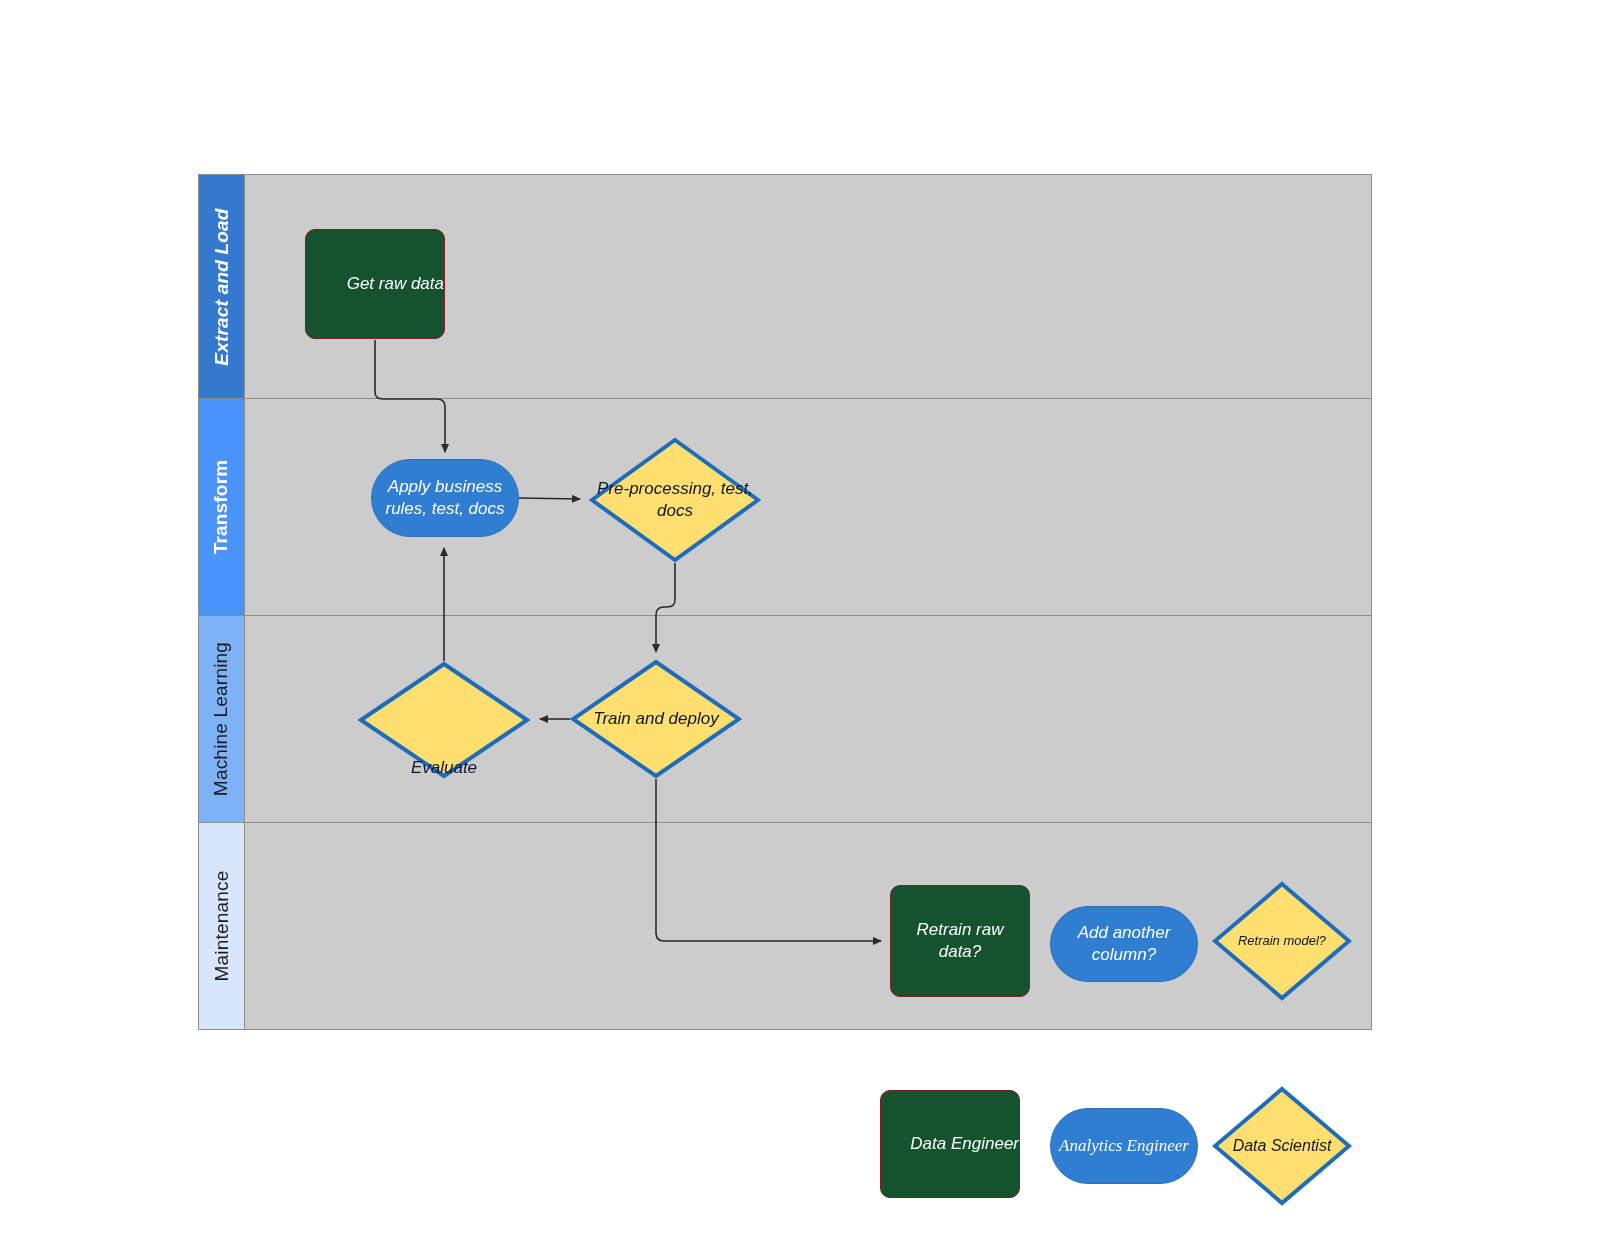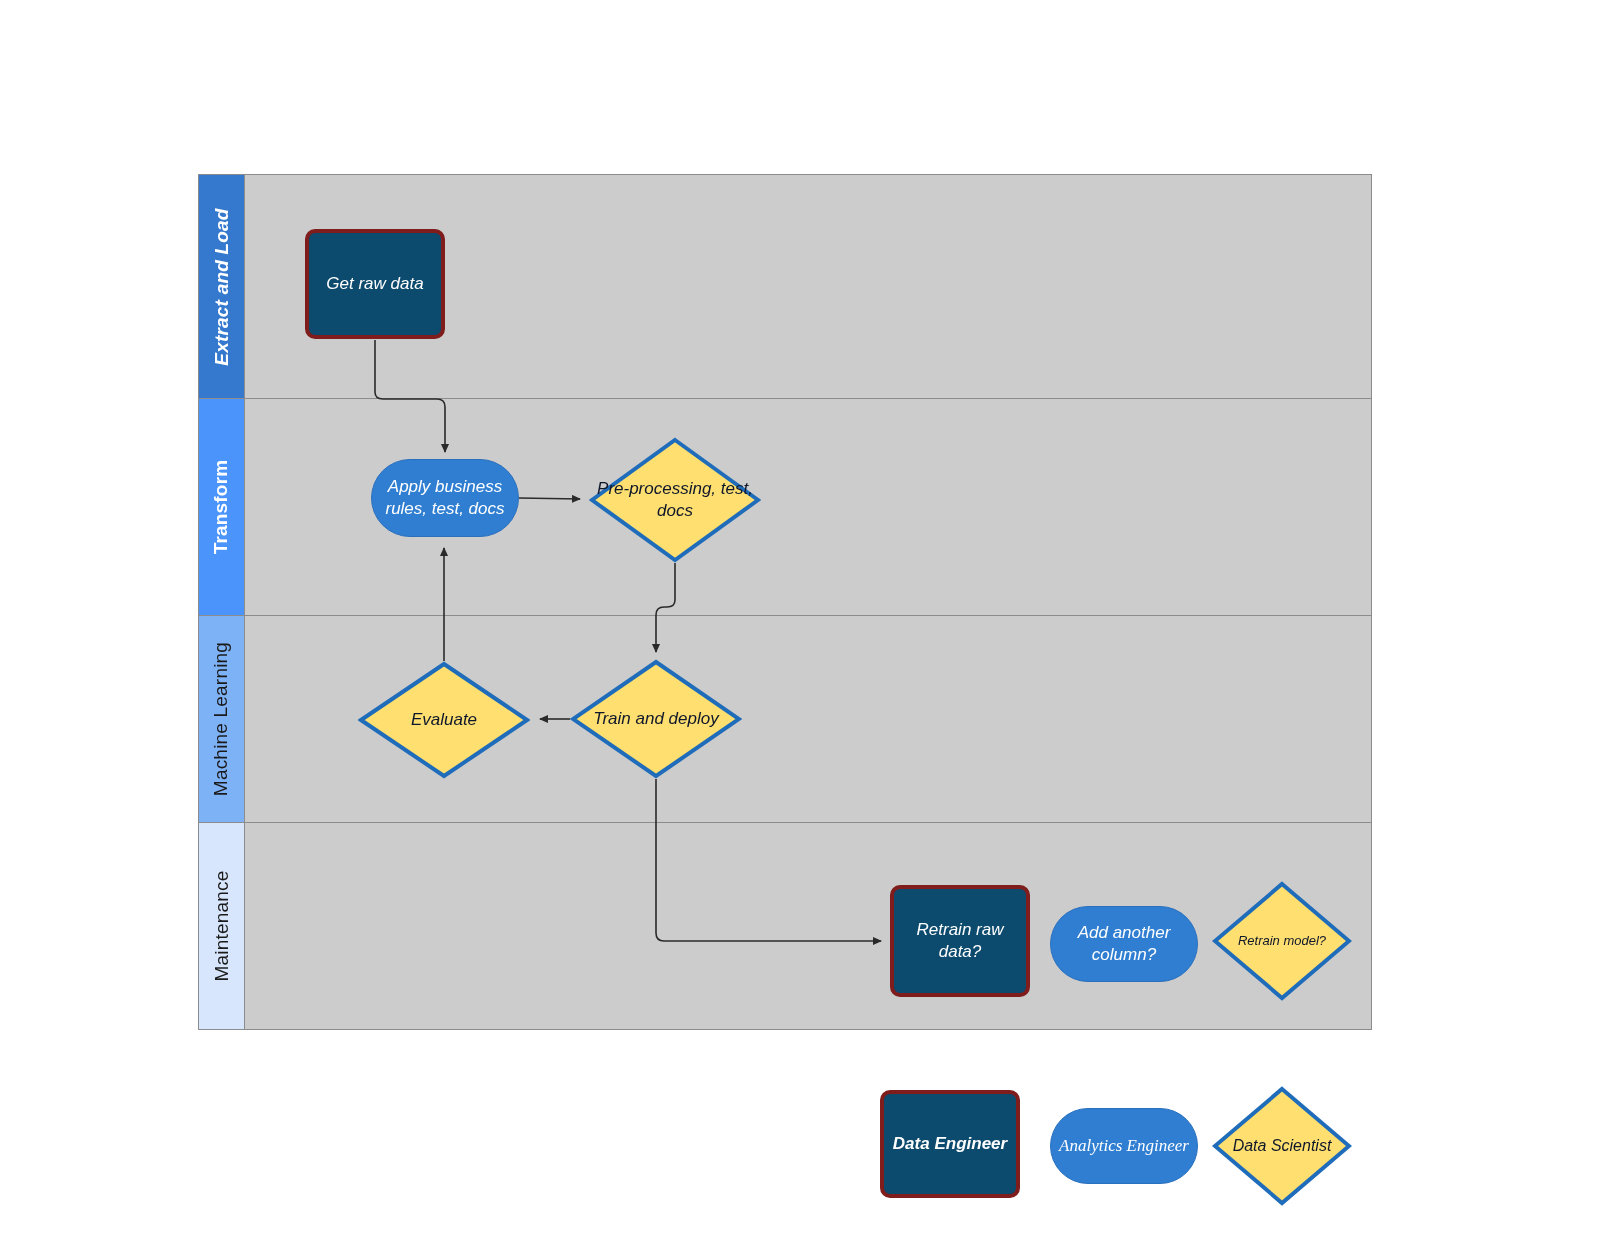--- a/index.html
+++ b/index.html
@@ -74,24 +74,25 @@
     justify-content: center;
     text-align: center;
     font-style: italic;
     font-size: 17px;
     line-height: 1.28;
     z-index: 6;
   }
 
   
   .shape-rect {
-    background: #0c4a6e;
-    border: 4px solid #7f1d1d;
+    background: #14532d;
+    border: 1px solid #7f1d1d;
     border-radius: 10px;
     color: #ffffff;
+    justify-content: flex-end;
   }
 
   
   .shape-stadium {
     background: #2f7ed1;
     border: 1px solid #2a70bd;
     border-radius: 999px;
     color: #ffffff;
   }
 
@@ -190,21 +191,21 @@
     <span style="padding:0 10px;">Apply business rules, test, docs</span>
   </div>
 
   <div class="node shape-diamond" style="left:589px; top:437px; width:172px; height:126px;">
     <svg class="dia-bg" viewBox="0 0 172 126" preserveAspectRatio="none">
       <polygon points="86,3 169,63 86,123 3,63" fill="#ffdf70" stroke="#1f6cba" stroke-width="4"></polygon>
     </svg>
     <span class="dia-label">Pre-processing, test, docs</span>
   </div>
 
-  <div class="node shape-diamond" style="left:358px; top:661px; width:172px; height:118px;">
+  <div class="node shape-diamond" style="left:358px; top:661px; width:172px; height:118px;align-items:flex-end;">
     <svg class="dia-bg" viewBox="0 0 172 118" preserveAspectRatio="none">
       <polygon points="86,3 169,59 86,115 3,59" fill="#ffdf70" stroke="#1f6cba" stroke-width="4"></polygon>
     </svg>
     <span class="dia-label">Evaluate</span>
   </div>
 
   <div class="node shape-diamond" style="left:570px; top:659px; width:172px; height:120px;">
     <svg class="dia-bg" viewBox="0 0 172 120" preserveAspectRatio="none">
       <polygon points="86,3 169,60 86,117 3,60" fill="#ffdf70" stroke="#1f6cba" stroke-width="4"></polygon>
     </svg>
@@ -221,21 +222,21 @@
 
   <div class="node shape-diamond" style="left:1212px; top:881px; width:140px; height:120px;">
     <svg class="dia-bg" viewBox="0 0 140 120" preserveAspectRatio="none">
       <polygon points="70,3 137,60 70,117 3,60" fill="#ffdf70" stroke="#1f6cba" stroke-width="4"></polygon>
     </svg>
     <span class="dia-label" style="font-size:13px;">Retrain model?</span>
   </div>
 
   <div class="legend">
 
-    <div class="node shape-rect" style="left:0px; top:0px; width:140px; height:108px;font-weight:bold;">
+    <div class="node shape-rect" style="left:0px; top:0px; width:140px; height:108px;">
       <span>Data Engineer</span>
     </div>
 
     <div class="node shape-stadium" style="left:170px; top:18px; width:148px; height:76px;">
       <span style="padding:0 8px;font-family:Liberation Serif, serif;">Analytics Engineer</span>
     </div>
 
     <div class="node shape-diamond" style="left:332px; top:-4px; width:140px; height:120px;">
       <svg class="dia-bg" viewBox="0 0 140 120" preserveAspectRatio="none">
         <polygon points="70,3 137,60 70,117 3,60" fill="#ffdf70" stroke="#1f6cba" stroke-width="4"></polygon>

